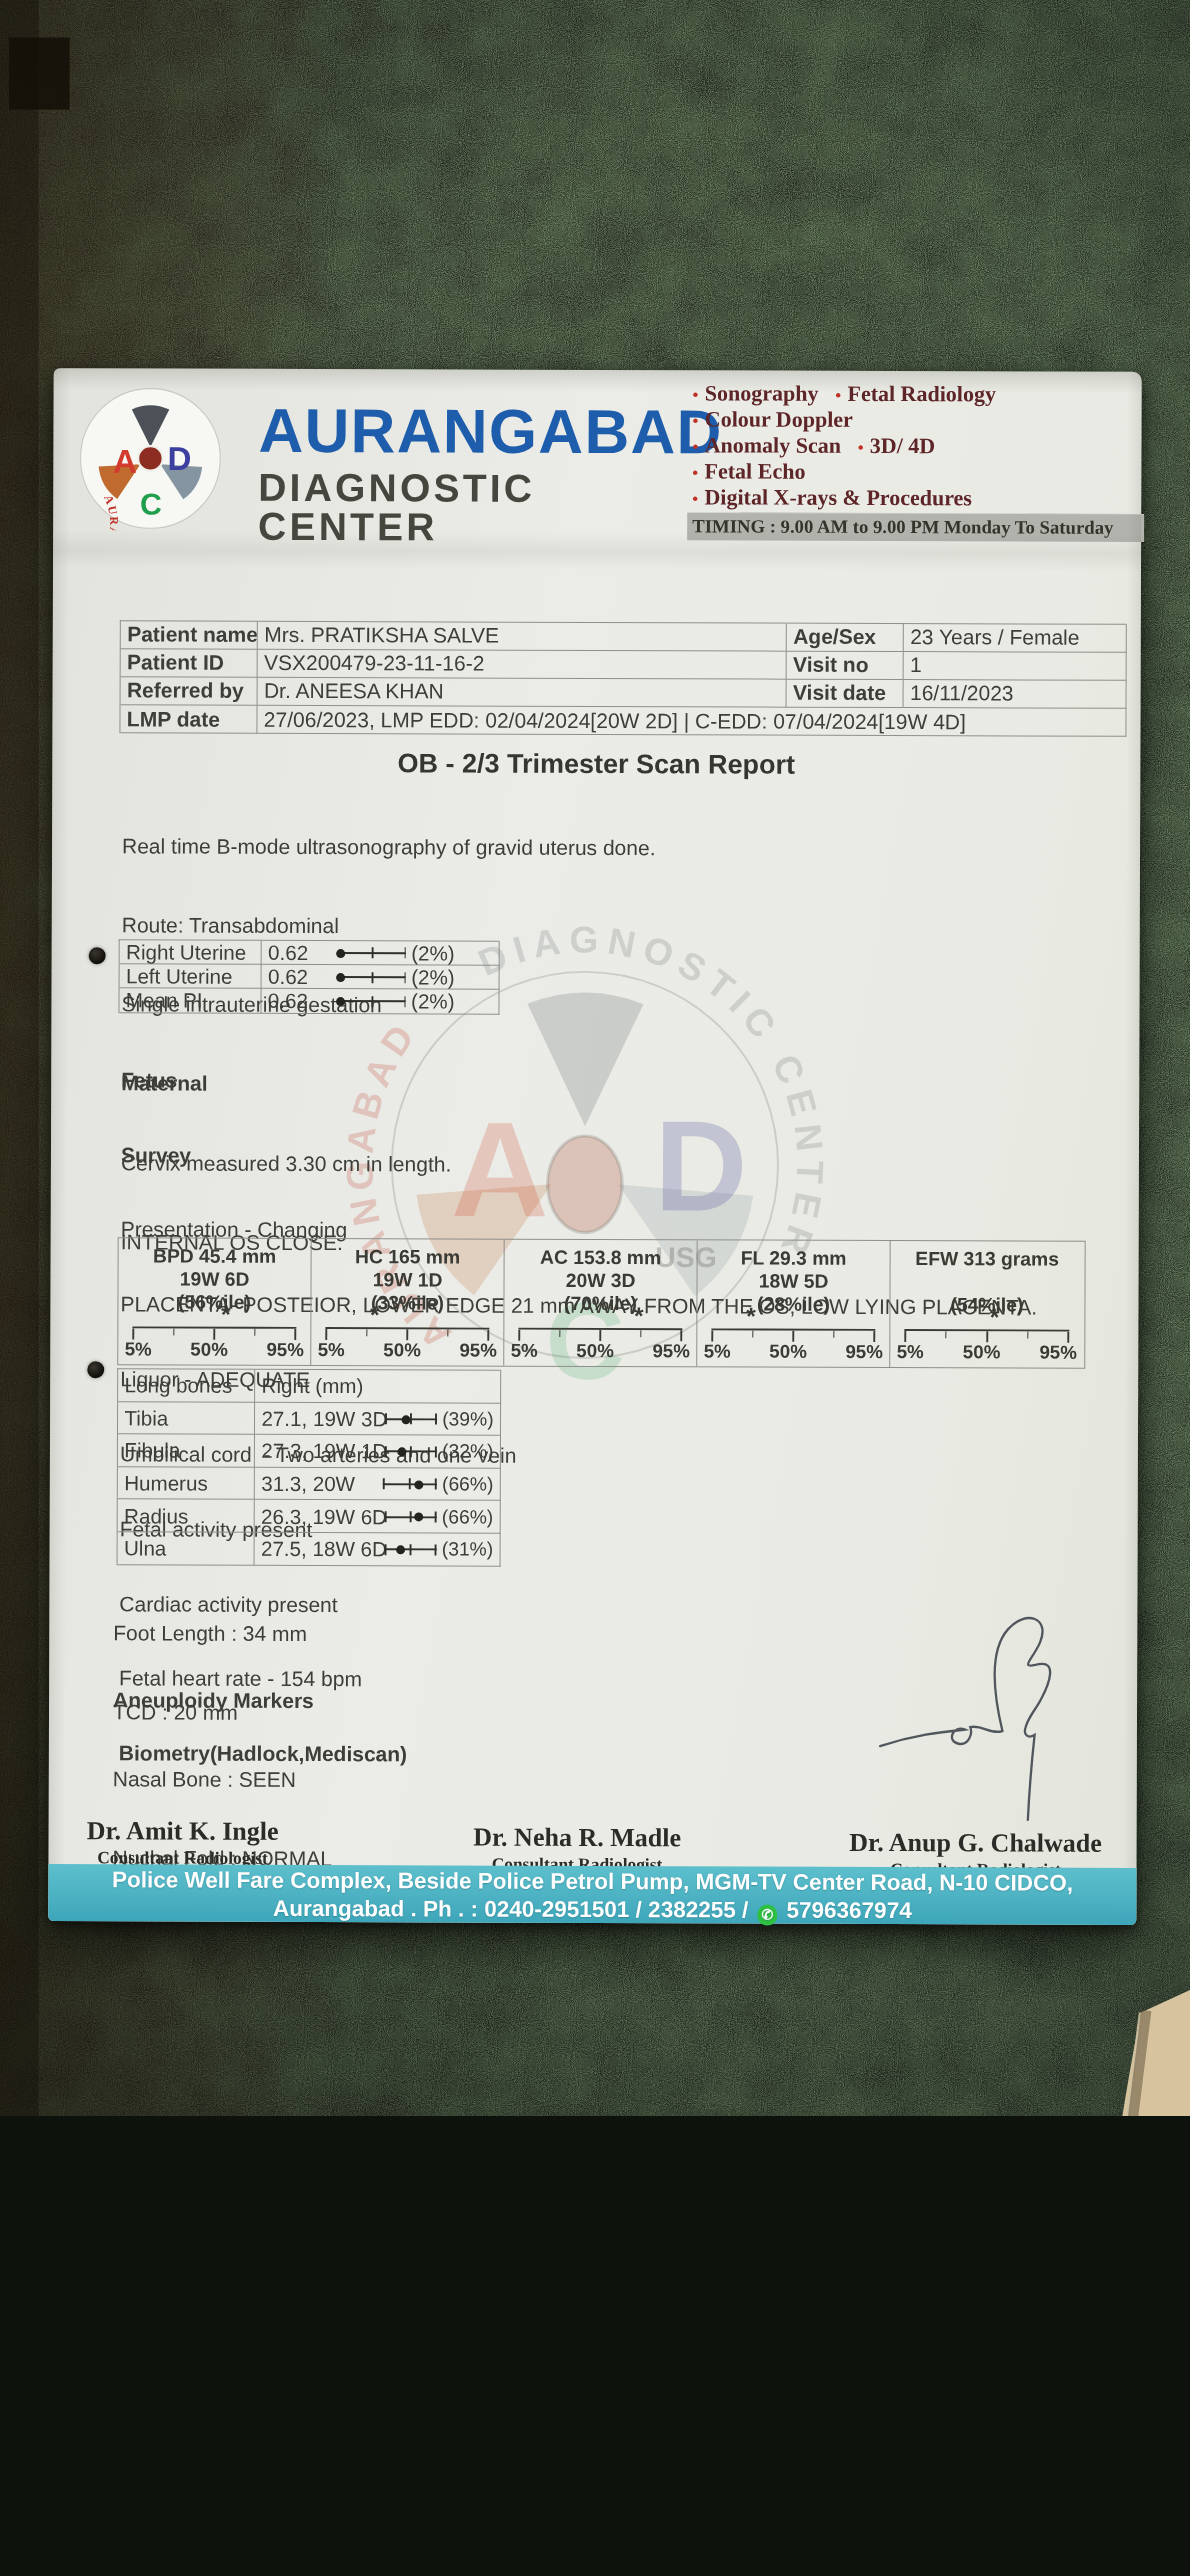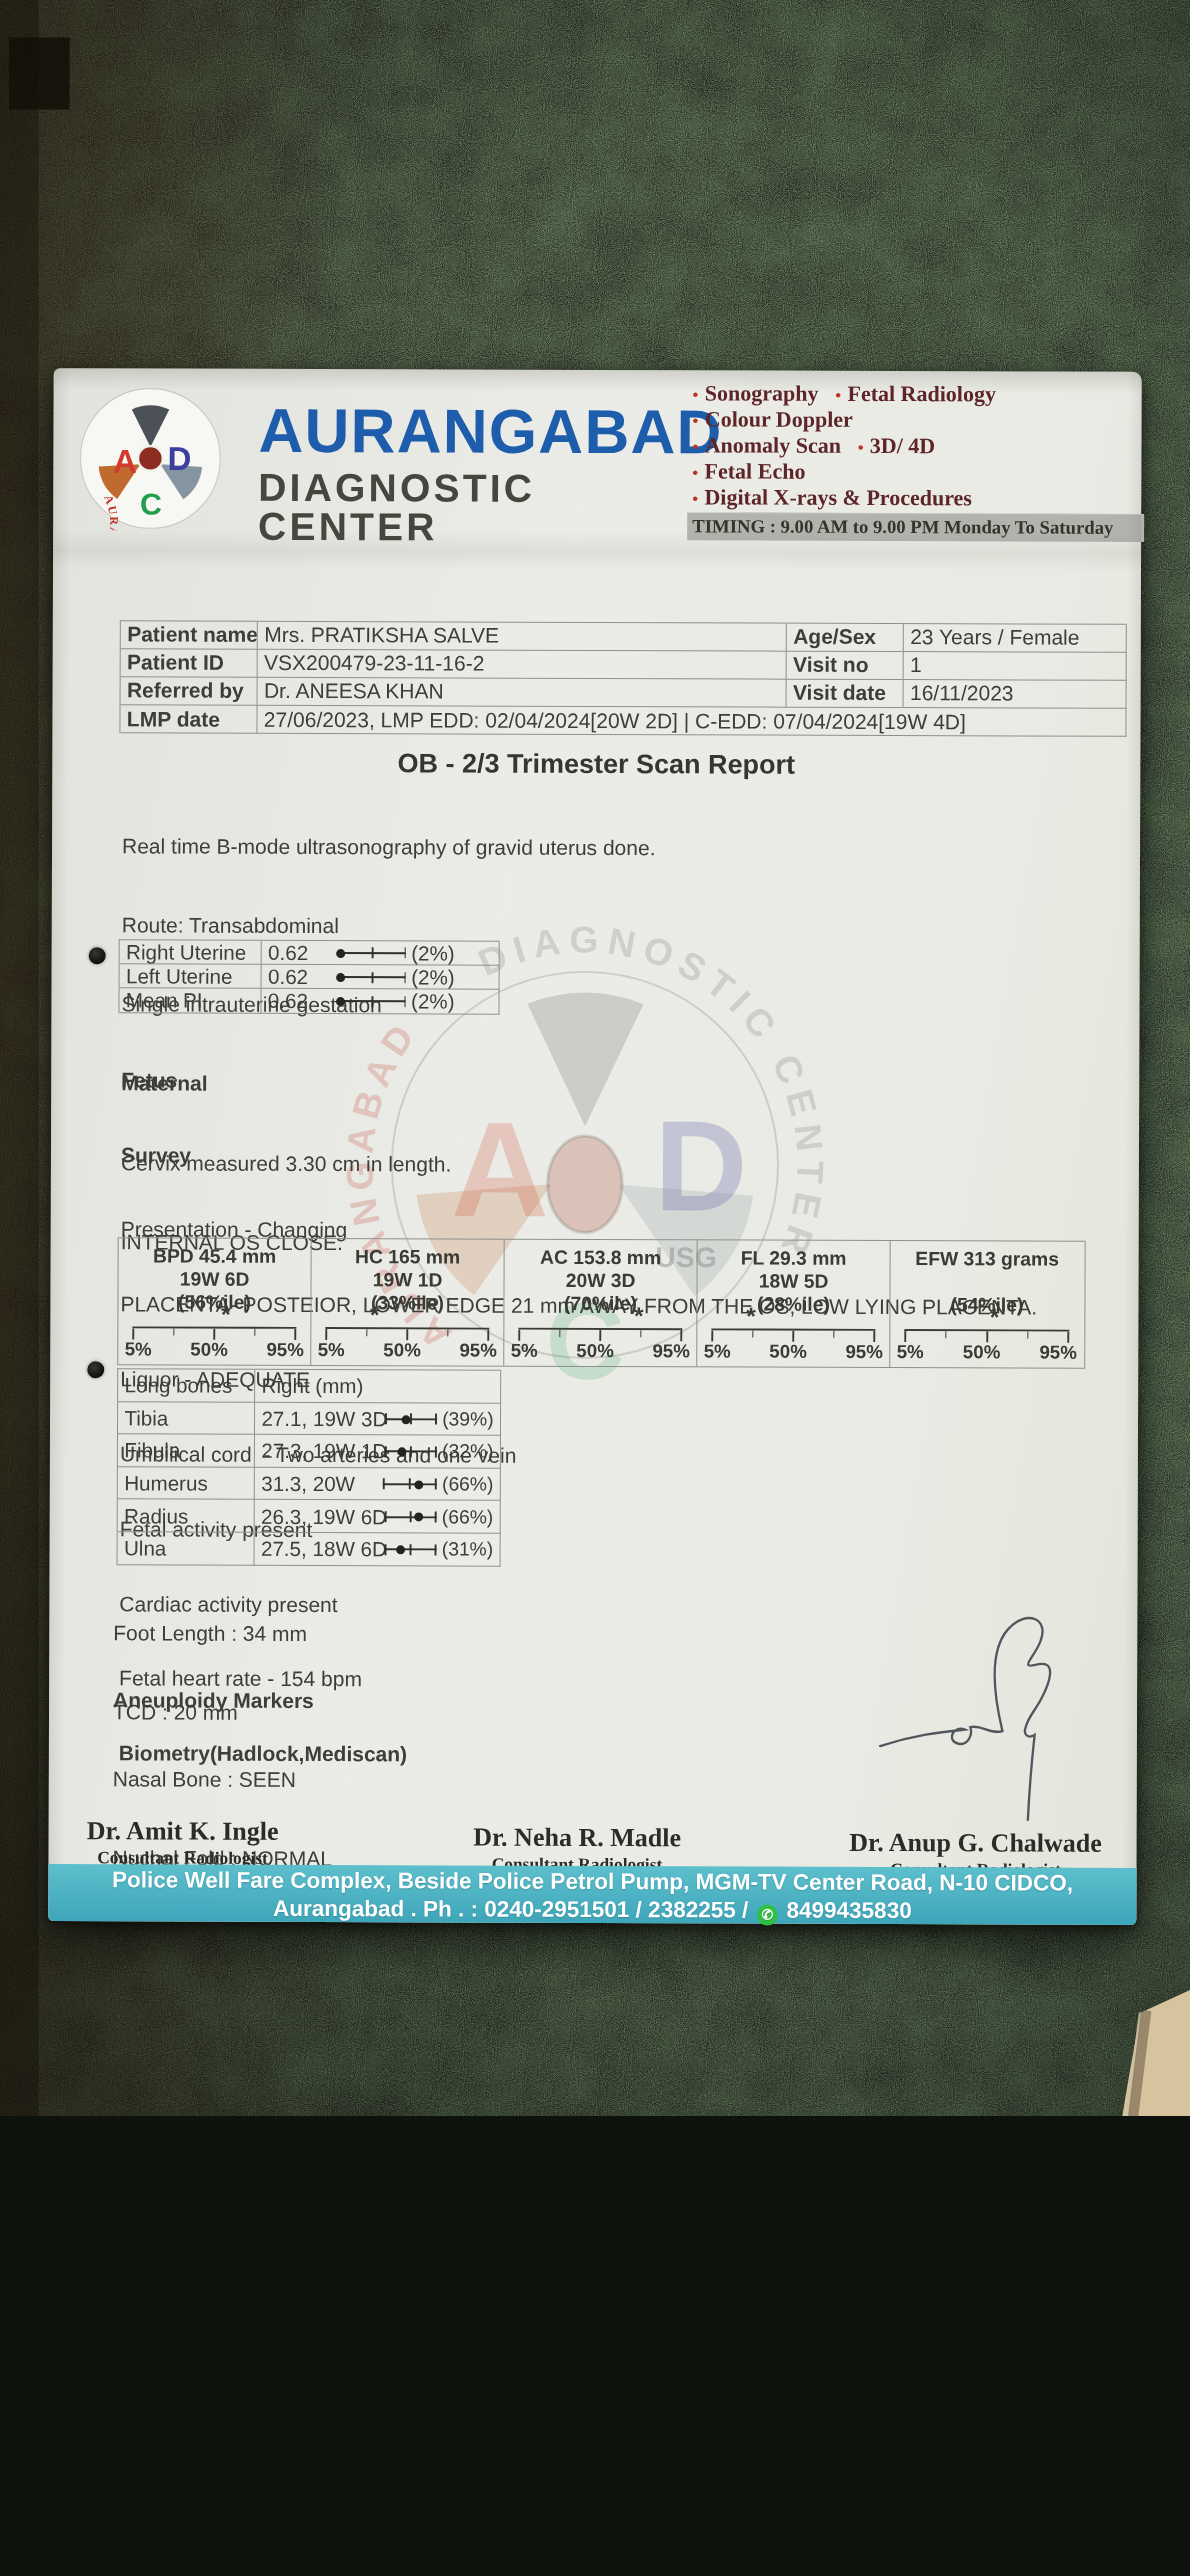--- a/index.html
+++ b/index.html
@@ -447,19 +447,19 @@
     <div class="docs" style="left:779px;top:1457px;width:296px;">
       <div class="dn">Dr. Anup G. Chalwade</div>
       <div class="dt">Consultant Radiologist</div>
     </div>
 
     <div class="band">
       <div class="bl">Police Well Fare Complex, Beside Police Petrol Pump, MGM-TV Center Road, N-10  CIDCO,</div>
       <div class="bl">
         <span>Aurangabad . Ph . : 0240-2951501 / 2382255 /</span>
         <span class="wa">✆</span>
-        <span>8499435830</span>
+        <span>5796367974</span>
       </div>
     </div>
 
   </div>
 </div>
 
 
 </body></html>

